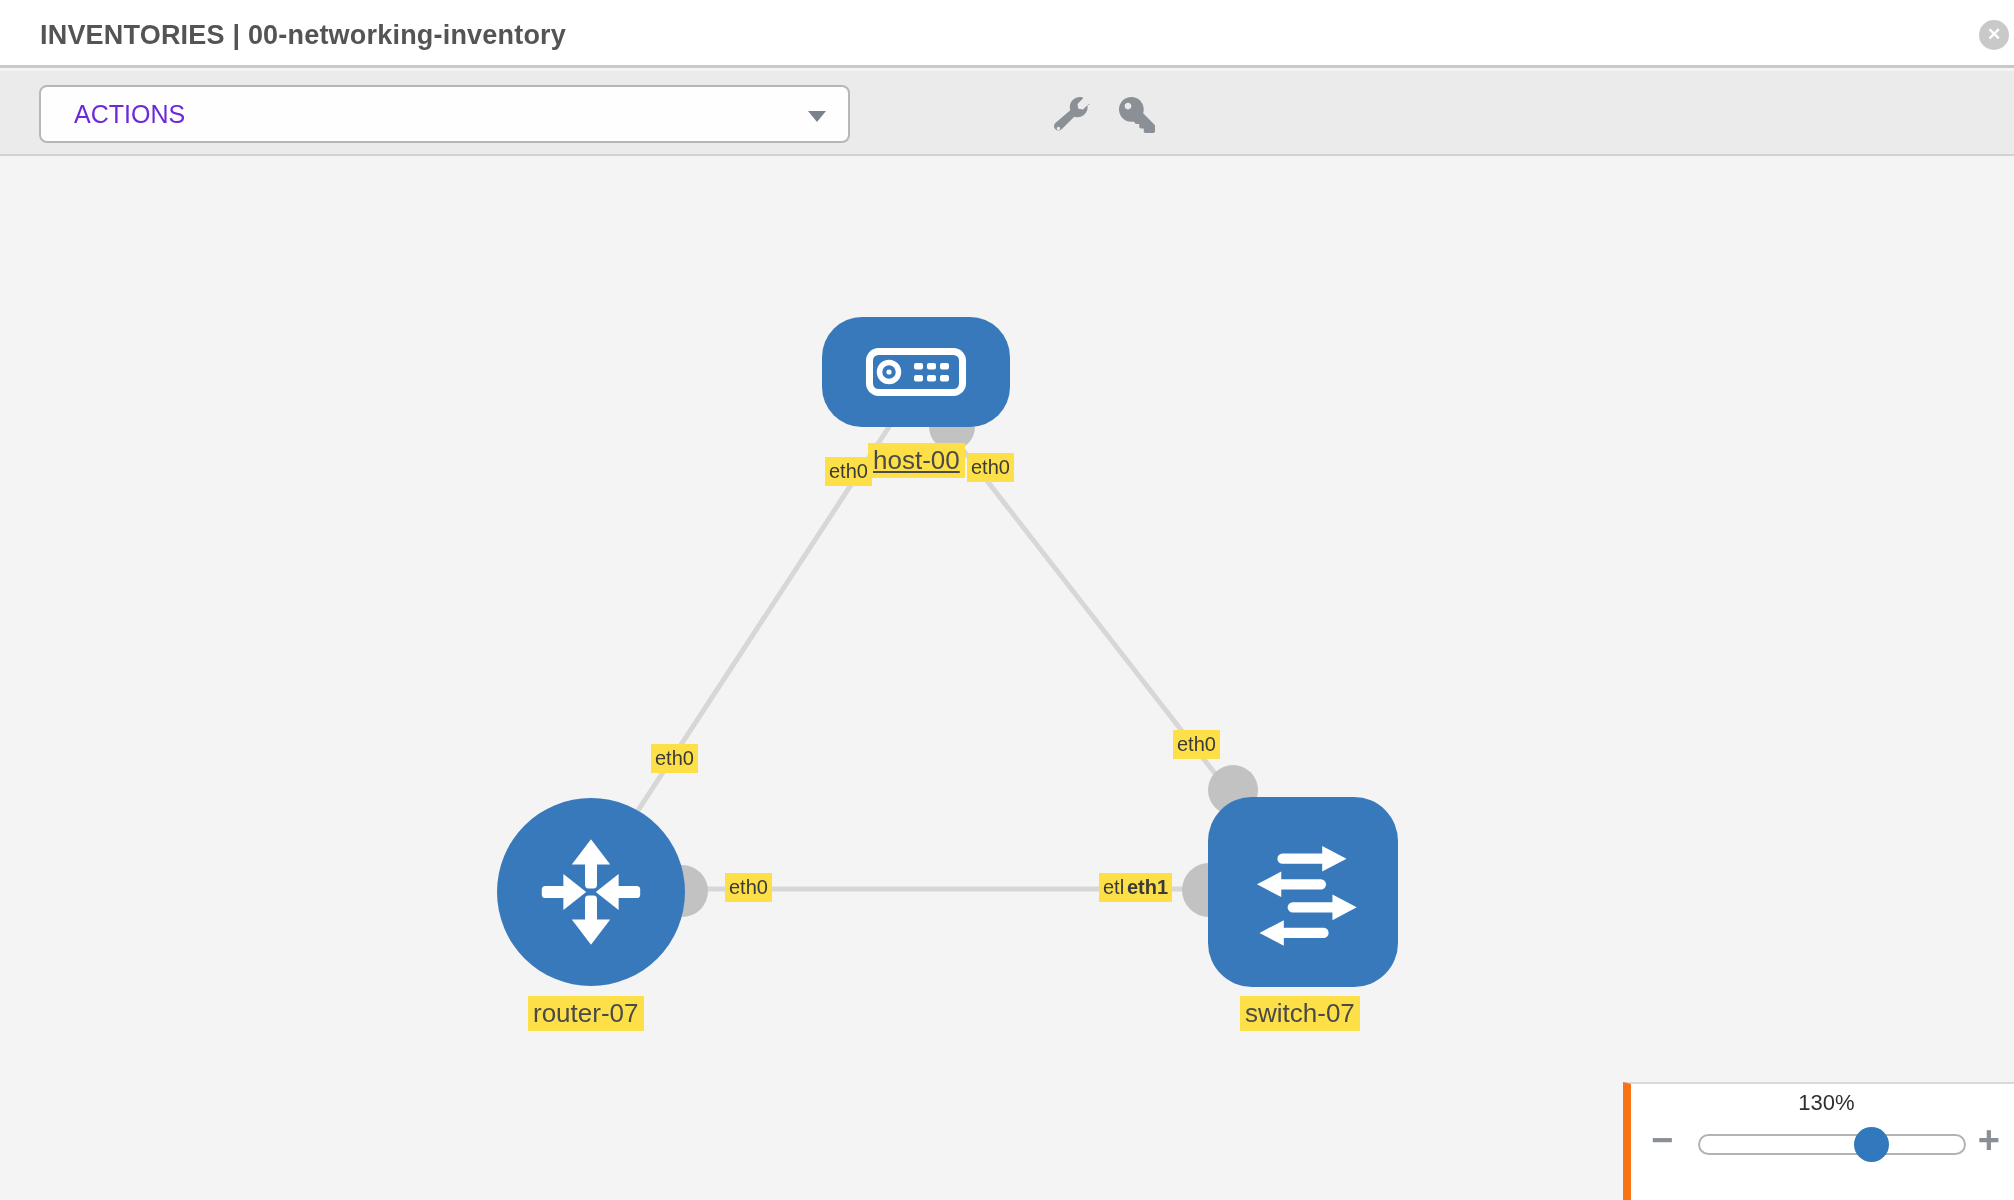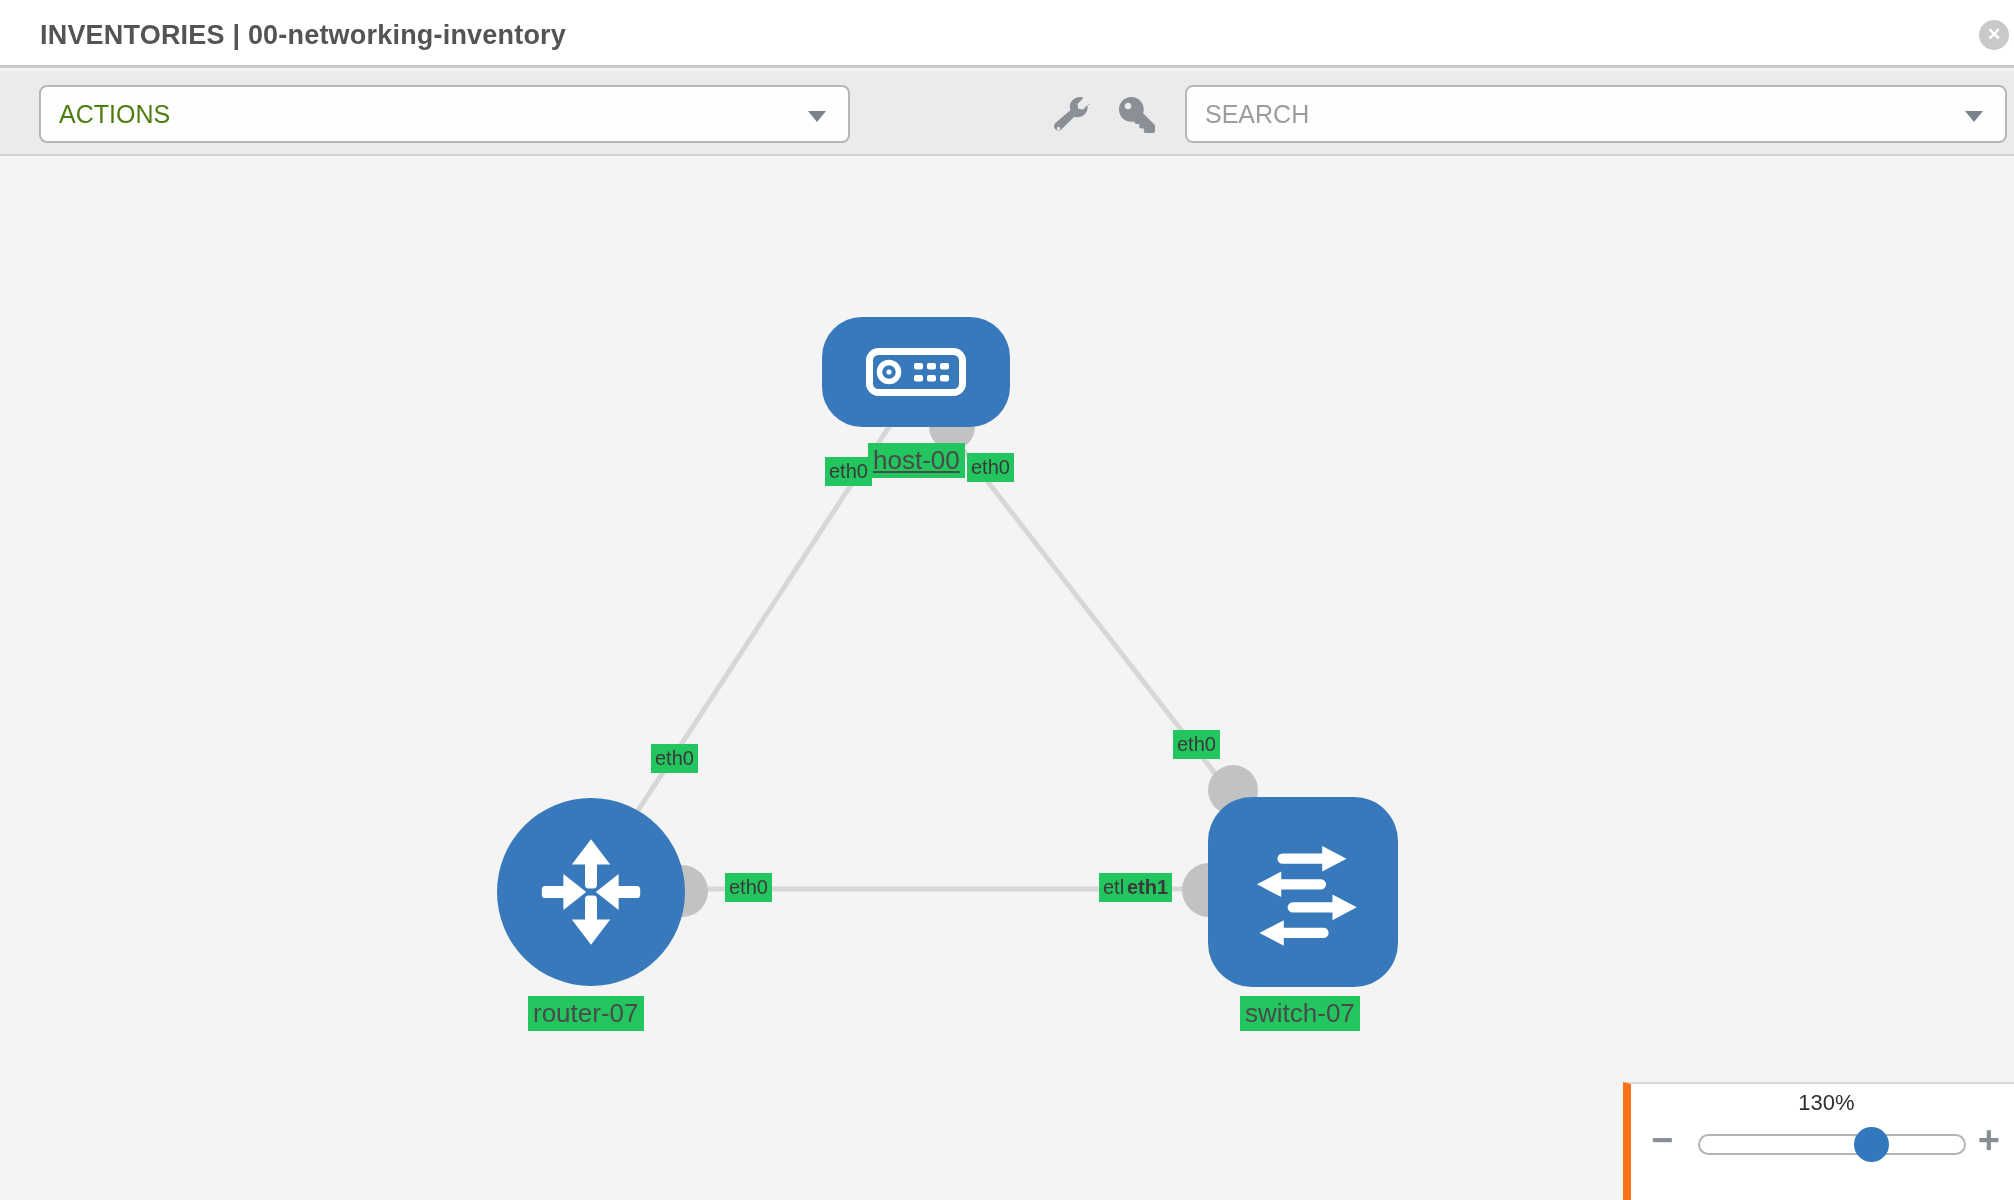--- a/index.html
+++ b/index.html
@@ -17,21 +17,21 @@
     font-size:17px; font-weight:bold; line-height:30px; text-align:center; padding:0; }
 
   
   .toolbar { position:absolute; left:0; top:71px; width:2014px; height:85px;
     background:#ebebeb; border-bottom:2px solid #d2d2d2; }
   .select-box { position:absolute; top:14px; height:58px; background:#fefefe;
     border:2px solid #b7b7b7; border-radius:8px; cursor:pointer; }
   .select-box .sel-label { position:absolute; left:18px; top:0; height:54px;
     line-height:54px; font-size:25px; }
   .actions-box { left:39px; width:811px; }
-  .actions-box .sel-label { color:#4d7c0f; }
+  .actions-box .sel-label { color:#6d28d9;margin-left:15px; }
   .search-box { left:1185px; width:822px; }
   .search-box .sel-label { color:#9c9c9c; }
   .caret { position:absolute; right:22px; top:24px; width:0; height:0;
     border-left:9px solid transparent; border-right:9px solid transparent;
     border-top:11px solid #7c828c; }
   .tool-btn { position:absolute; top:22px; width:44px; height:44px; border:none;
     background:transparent; cursor:pointer; padding:0; }
   .tool-btn svg { display:block; margin:auto; }
   .wrench-btn { left:1050px; }
   .key-btn { left:1115px; }
@@ -40,21 +40,21 @@
   .canvas { position:absolute; left:0; top:156px; width:2014px; height:1044px;
     background:#f4f4f4; }
   .links-svg { position:absolute; left:0; top:0; }
 
   .node { position:absolute; background:#3879bb; display:flex;
     align-items:center; justify-content:center; cursor:pointer; }
   .node-host   { left:822px; top:161px; width:188px; height:110px; border-radius:40px; }
   .node-router { left:497px; top:642px; width:188px; height:188px; border-radius:50%; }
   .node-switch { left:1208px; top:641px; width:190px; height:190px; border-radius:44px; }
 
-  .lbl { position:absolute; background:#22c55e; color:#3a3a3a; white-space:nowrap; }
+  .lbl { position:absolute; background:#fde047; color:#3a3a3a; white-space:nowrap; }
   .node-lbl { font-size:26px; color:#4a4a4a; padding:2px 5px; }
   .if-lbl { font-size:20px; padding:3px 4px; }
 
   
   .zoom-panel { position:absolute; left:1623px; top:926px; width:391px; height:118px;
     background:#ffffff; border-top:2px solid #d9d9d9; border-left:8px solid #f97316; }
   .zoom-level { position:absolute; left:0; top:6px; width:391px; text-align:center;
     font-size:22px; color:#2f2f2f; }
   .zoom-minus, .zoom-plus { position:absolute; top:36px; border:none; background:transparent;
     color:#8a8f96; font-size:38px; font-weight:bold; cursor:pointer; line-height:40px; padding:0; }
@@ -90,24 +90,20 @@
     </button>
 
     <button class="tool-btn key-btn">
       <svg width="36" height="36" viewBox="0 0 512 512">
         <g transform="scale(-1,1) translate(-512,0)">
           <path fill="#8b9097" d="M512 176.001C512 273.203 433.202 352 336 352c-11.22 0-22.19-1.062-32.827-3.069l-24.012 27.014A23.999 23.999 0 0 1 261.223 384H224v40c0 13.255-10.745 24-24 24h-40v40c0 13.255-10.745 24-24 24H24c-13.255 0-24-10.745-24-24v-78.059c0-6.365 2.529-12.47 7.029-16.971l161.802-161.802C163.108 213.814 160 195.271 160 176 160 78.798 238.797.001 335.999 0 433.488-.001 512 78.511 512 176.001zM336 128c0 26.51 21.49 48 48 48s48-21.49 48-48-21.49-48-48-48-48 21.49-48 48z"></path>
         </g>
       </svg>
     </button>
 
-    <div class="select-box search-box">
-      <span class="sel-label">SEARCH</span>
-      <span class="caret"></span>
-    </div>
   </div>
 
   <div class="canvas">
 
     <svg class="links-svg" width="2014" height="1044">
 
       <line x1="919" y1="225" x2="620" y2="682" stroke="#d7d7d7" stroke-width="5"></line>
       <line x1="935" y1="258" x2="1270" y2="688" stroke="#d7d7d7" stroke-width="5"></line>
       <line x1="660" y1="733" x2="1250" y2="733" stroke="#d7d7d7" stroke-width="5"></line>
 

